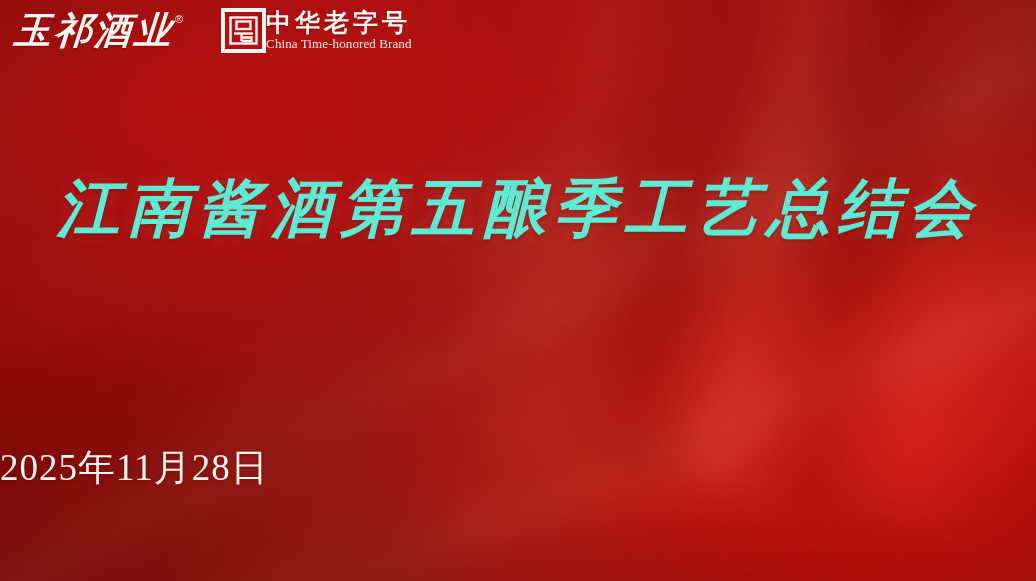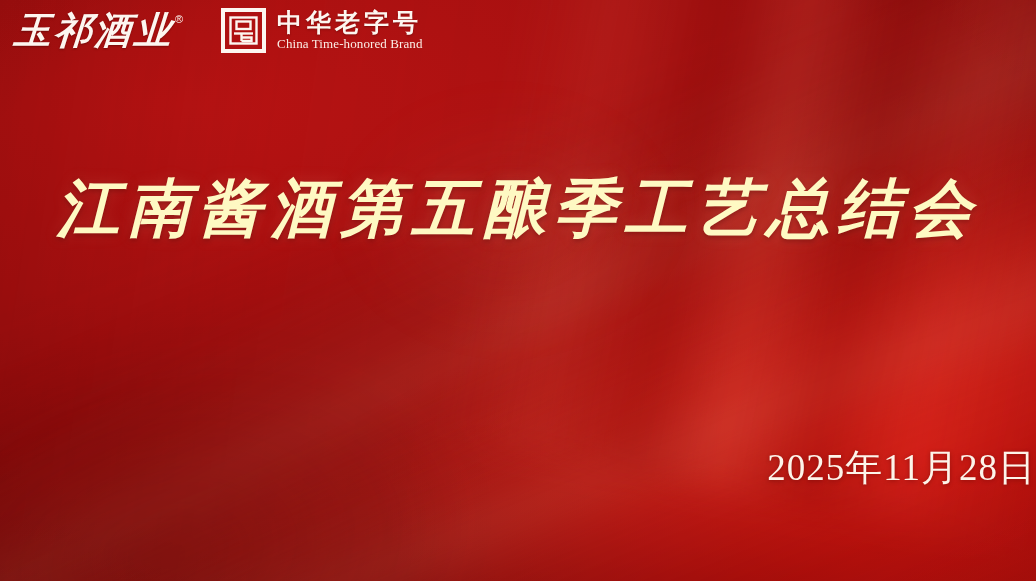--- a/index.html
+++ b/index.html
@@ -164,21 +164,20 @@
     font-size: 11px;
     line-height: 1;
     margin-top: 2px;
     margin-left: 1px;
     font-family: "Liberation Sans", sans-serif;
   }
 
   .honored {
     display: flex;
     align-items: center;
-    gap: 11px;
   }
 
   .seal {
     width: 45px;
     height: 45px;
     flex: 0 0 auto;
   }
 
   .honored-text {
     display: flex;
@@ -212,36 +211,36 @@
     position: absolute;
     left: 0;
     right: 0;
     top: 174px;
     text-align: center;
     z-index: 5;
     font-family: "DejaVu Serif", "Liberation Serif", serif;
     font-size: 63px;
     font-weight: 700;
     font-style: italic;
-    color: #fef9c3;
+    color: #5eead4;
     letter-spacing: 8px;
     line-height: 1.08;
     white-space: nowrap;
     text-shadow:
       0 2px 5px rgba(70,0,0,0.35),
       0 0 16px rgba(255,170,140,0.18);
   }
 
   
   .date {
     position: absolute;
     left: 0;
     right: 0;
     top: 448px;
-    text-align: right;
+    text-align: left;
     z-index: 5;
     font-family: "Liberation Serif", "DejaVu Serif", serif;
     font-size: 37px;
     color: #fdf4ea;
     letter-spacing: 1px;
     line-height: 1.1;
     white-space: nowrap;
     text-shadow: 0 1px 4px rgba(70,0,0,0.4);
   }
 </style>

